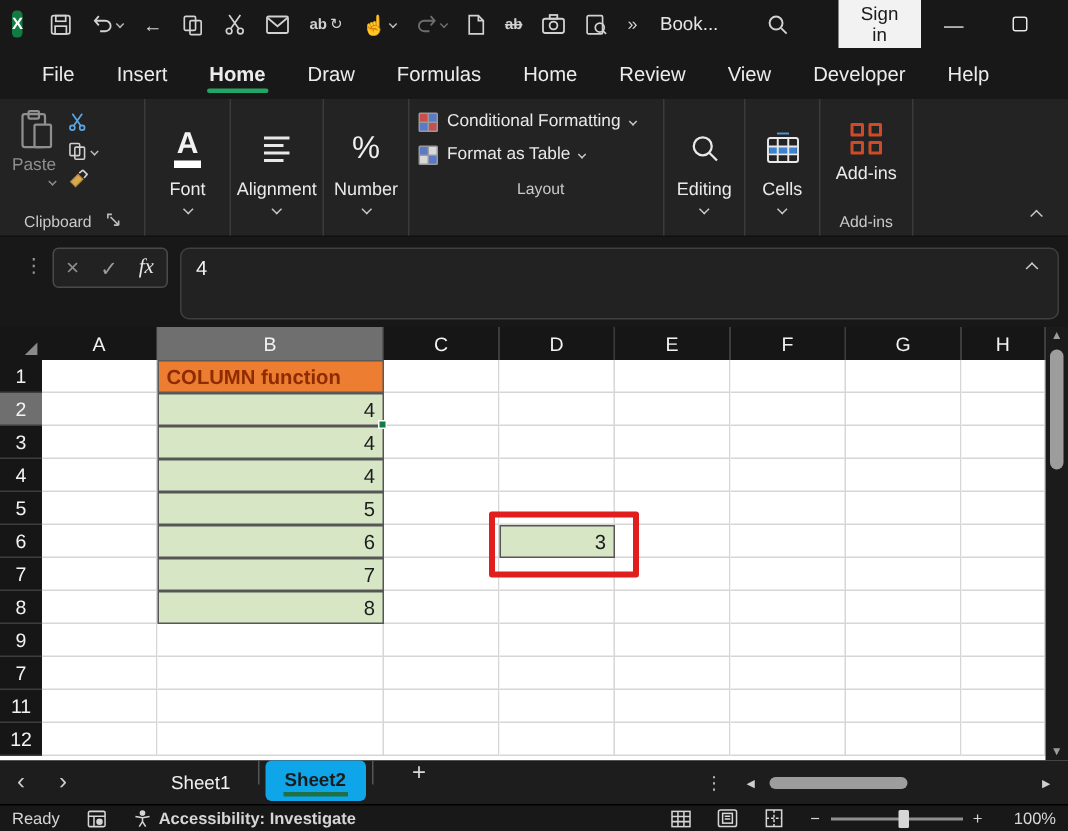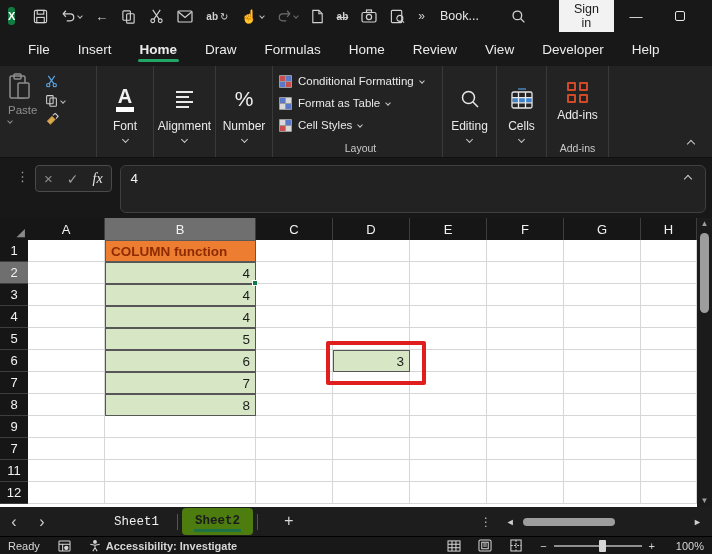--- a/index.html
+++ b/index.html
@@ -44,21 +44,21 @@
 
   
   .ribbon { position:absolute; left:0; top:66px; width:712px; height:92px; background:#232323;
             display:flex; align-items:stretch; border-bottom:1px solid #101010; }
   .rgroup { position:relative; border-right:1px solid #3a3a3a; display:flex; flex-direction:column; }
   .grp-footer { height:19px; display:flex; align-items:center; justify-content:center; gap:6px;
                 color:#c9c9c9; font-size:10.5px; }
   
   .clipboard { width:97px; }
   .clip-body { flex:1; display:flex; padding:7px 4px 0 8px; gap:8px; }
-  .paste-btn { display:flex; flex-direction:column; align-items:flex-start; gap:3px; color:#8f8f8f; }
+  .paste-btn { display:flex; flex-direction:column; align-items:flex-end; gap:3px; color:#8f8f8f; }
   .paste-lbl { font-size:11.5px; color:#8f8f8f; }
   .clip-col { display:flex; flex-direction:column; justify-content:flex-start; gap:6px; padding-top:2px; }
   .mini { display:flex; align-items:center; gap:3px; color:#cfcfcf; }
   .launcher { color:#bdbdbd; margin-left:4px; }
   
   .collapsed { align-items:center; justify-content:center; padding:6px 0 4px 0; display:flex; flex-direction:column; gap:4px; }
   .collapsed .glabel { font-size:12px; color:#eaeaea; }
   .collapsed .chv { color:#c8c8c8; }
   .g-font { width:57px; } .g-align { width:62px; } .g-num { width:57px; }
   .g-cells { width:50px; } .g-edit { width:54px; }
@@ -125,24 +125,24 @@
   .vscroll { position:absolute; right:0; top:0; width:15px; height:289px; background:#1b1b1b;
              display:flex; flex-direction:column; align-items:center; }
   .vscroll .arrow { color:#9d9d9d; font-size:8px; line-height:12px; height:12px; }
   .vthumb { width:9px; height:80px; background:#9d9d9d; border-radius:5px; margin-top:3px; }
   .vspacer { flex:1; }
 
   
   .tabbar { position:absolute; left:0; top:507px; width:712px; height:29px; background:#1d1d1d;
             display:flex; align-items:center; }
   .tab-nav { color:#cfcfcf; font-size:16px; width:28px; text-align:center; }
-  .tabs { display:flex; align-items:center; margin-left:40px; height:100%;font-family:Liberation Mono, monospace; }
+  .tabs { display:flex; align-items:flex-start; margin-left:40px; height:100%; }
   .sheet-tab { color:#f0f0f0; font-size:12.5px; padding:0 18px; height:100%; display:flex; align-items:center; }
   .tab-div { width:1px; height:16px; background:#555; }
-  .sheet-tab.active { background:#4d7c0f; color:#1c1c1c; font-weight:700; border-radius:4px; height:27px; margin:0 4px; padding:0 12px; }
+  .sheet-tab.active { background:#0ea5e9; color:#1c1c1c; font-weight:700; border-radius:4px; height:27px; margin:0 4px; padding:0 12px; }
   .sheet-tab.active .tab-label { border-bottom:3px solid #1e7145; padding:3px 1px 1px 1px; }
   .add-sheet { color:#d8d8d8; font-size:16px; padding:0 26px; }
   .tab-dots { color:#bdbdbd; font-size:12px; margin-left:160px; }
   .hscroll { display:flex; align-items:center; margin-left:14px; flex:1; padding-right:10px; }
   .hscroll .arrow { color:#cfcfcf; font-size:9px; }
   .hthumb { width:92px; height:8px; background:#9d9d9d; border-radius:4px; margin-left:8px; }
   .hspacer { flex:1; }
 
   
   .statusbar { position:absolute; left:0; top:536px; width:712px; height:18px; background:#181818;
@@ -297,20 +297,29 @@
             <i class="chv" style="width:4px;height:4px;color:#bdbdbd"></i>
           </span>
           <span class="mini">
             <svg width="14" height="13" viewBox="0 0 16 16" fill="none">
                 <path d="M2 10 L8 4 L12 8 L6 14 Z" fill="#d8a94f" stroke="#b9893a" stroke-width="1"></path>
                 <path d="M9 3 L12 0.5 L15.5 4 L13 7" fill="none" stroke="#cfcfcf" stroke-width="1.4"></path>
               </svg>
           </span>
         </div>
       </div>
+      <div class="grp-footer">
+        <span>Clipboard</span>
+        <span class="launcher">
+          <svg width="9" height="9" viewBox="0 0 10 10" fill="none" stroke="#bdbdbd" stroke-width="1.2">
+              <path d="M1 4 V1 H4"></path>
+              <path d="M3 3 L9 9 M9 9 V5.5 M9 9 H5.5"></path>
+            </svg>
+        </span>
+      </div>
     </div>
 
     <div class="rgroup collapsed g-font">
       <div class="gicon">
           <span class="font-a">A</span>
           <span class="font-bar"></span>
         </div>
       <span class="glabel">Font</span>
         <i class="chv"></i>
     </div>
@@ -348,30 +357,20 @@
           <i class="chv"></i>
       </div>
       <div class="style-row">
         <span class="sicon">
             <b></b>
             <b class="w"></b>
             <b class="w"></b>
             <b></b>
           </span>
         <span>Format as Table</span>
-          <i class="chv"></i>
-      </div>
-      <div class="style-row">
-        <span class="sicon">
-            <b class="w"></b>
-            <b></b>
-            <b class="r"></b>
-            <b class="w"></b>
-          </span>
-        <span>Cell Styles</span>
           <i class="chv"></i>
       </div>
       <div class="grp-footer">
           <span>Layout</span>
         </div>
     </div>
 
     <div class="rgroup collapsed g-edit">
       <div class="gicon">
         <svg width="20" height="20" viewBox="0 0 20 20" fill="none" stroke="#e8e8e8" stroke-width="1.5">

